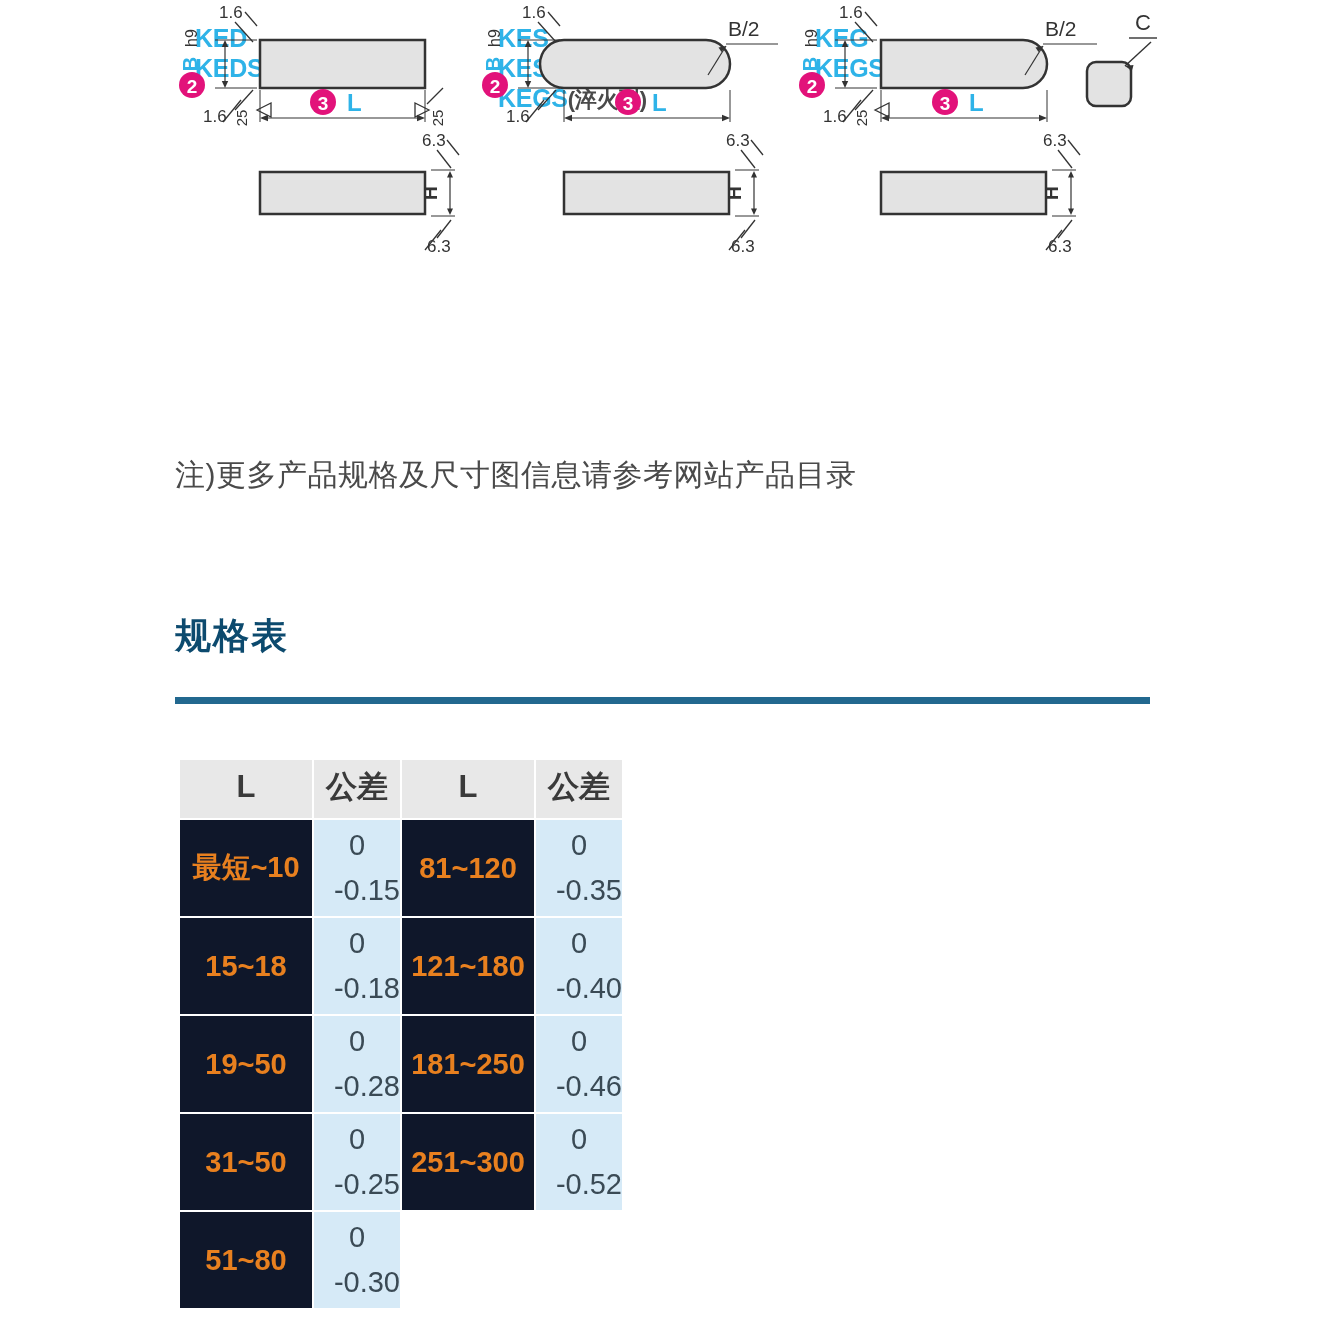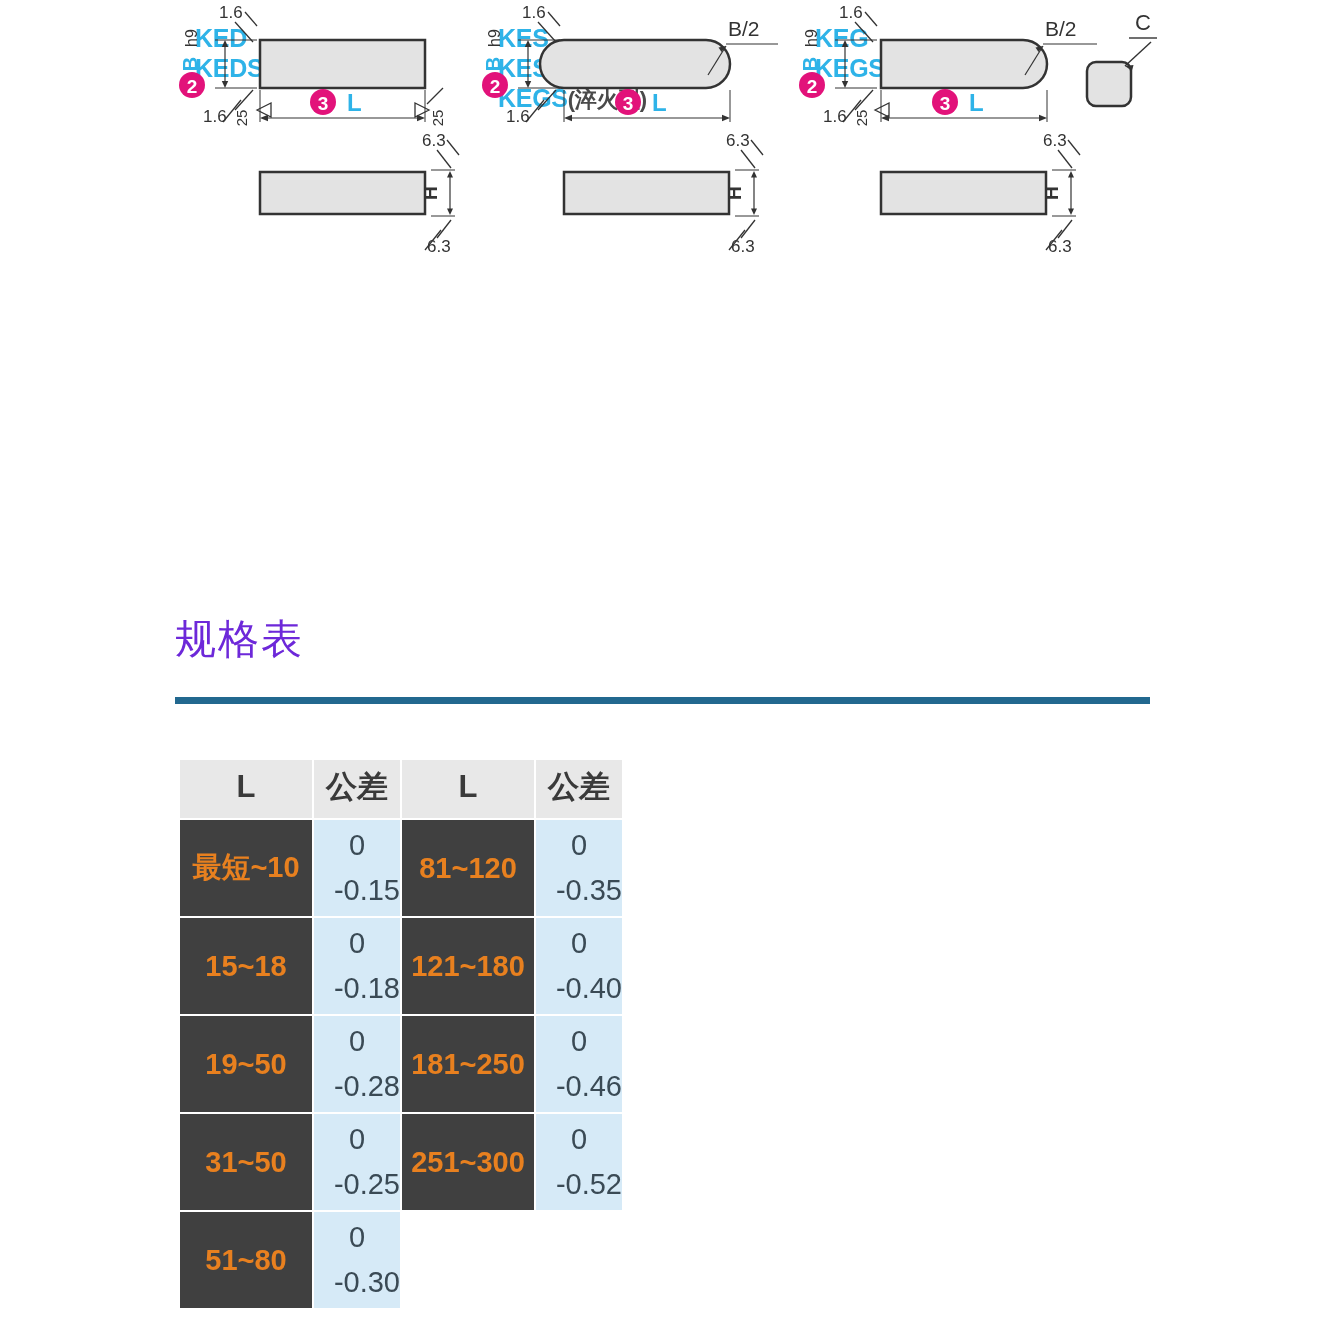--- a/index.html
+++ b/index.html
@@ -51,23 +51,23 @@
     color: #4a4a4a;
     letter-spacing: 0.5px;
     white-space: nowrap;
   }
 
   
   #spec-heading {
     position: absolute;
     left: 175px;
     top: 612px;
-    font-size: 41px;
-    font-weight: normal;
-    color: #6d28d9;
+    font-size: 36px;
+    font-weight: bold;
+    color: #0c4a6e;
     letter-spacing: 2px;
   }
   #spec-rule {
     position: absolute;
     left: 175px;
     top: 697px;
     width: 975px;
     height: 7px;
     background: #22688f;
   }
@@ -95,21 +95,21 @@
     font-size: 29px;
     text-align: center;
     vertical-align: middle;
     padding: 0;
     height: 96px;
   }
   td.l-val {
     color: #e8801f;
     font-weight: bold;
     font-size: 30px;
-    background: #404040;
+    background: #0f172a;
     width: 132px;
     white-space: nowrap;
   }
   td.tol-val {
     background: #d6eaf7;
     color: #3a4a55;
     width: 86px;
     line-height: 1.55;
     font-size: 29px;
   }
@@ -315,20 +315,21 @@
         <line x1="263" y1="150" x2="277" y2="168" stroke="#333" stroke-width="1.3"></line>
         <line x1="273" y1="140" x2="285" y2="155" stroke="#333" stroke-width="1.3"></line>
         <text x="248" y="146" font-size="17" fill="#333" font-family="Liberation Sans, sans-serif">6.3</text>
         <line x1="263" y1="238" x2="277" y2="220" stroke="#333" stroke-width="1.3"></line>
         <line x1="251" y1="250" x2="267" y2="230" stroke="#333" stroke-width="1.3"></line>
         <text x="253" y="252" font-size="17" fill="#333" font-family="Liberation Sans, sans-serif">6.3</text>
       </svg>
     </div>
   </div>
 
+  <div id="note">注)更多产品规格及尺寸图信息请参考网站产品目录</div>
 
   <div id="spec-heading">规格表</div>
   <div id="spec-rule"></div>
 
   <table id="spec-table">
     <thead>
       <tr>
         <th class="l-col">L</th>
         <th class="tol-col">公差</th>
         <th class="l-col">L</th>

